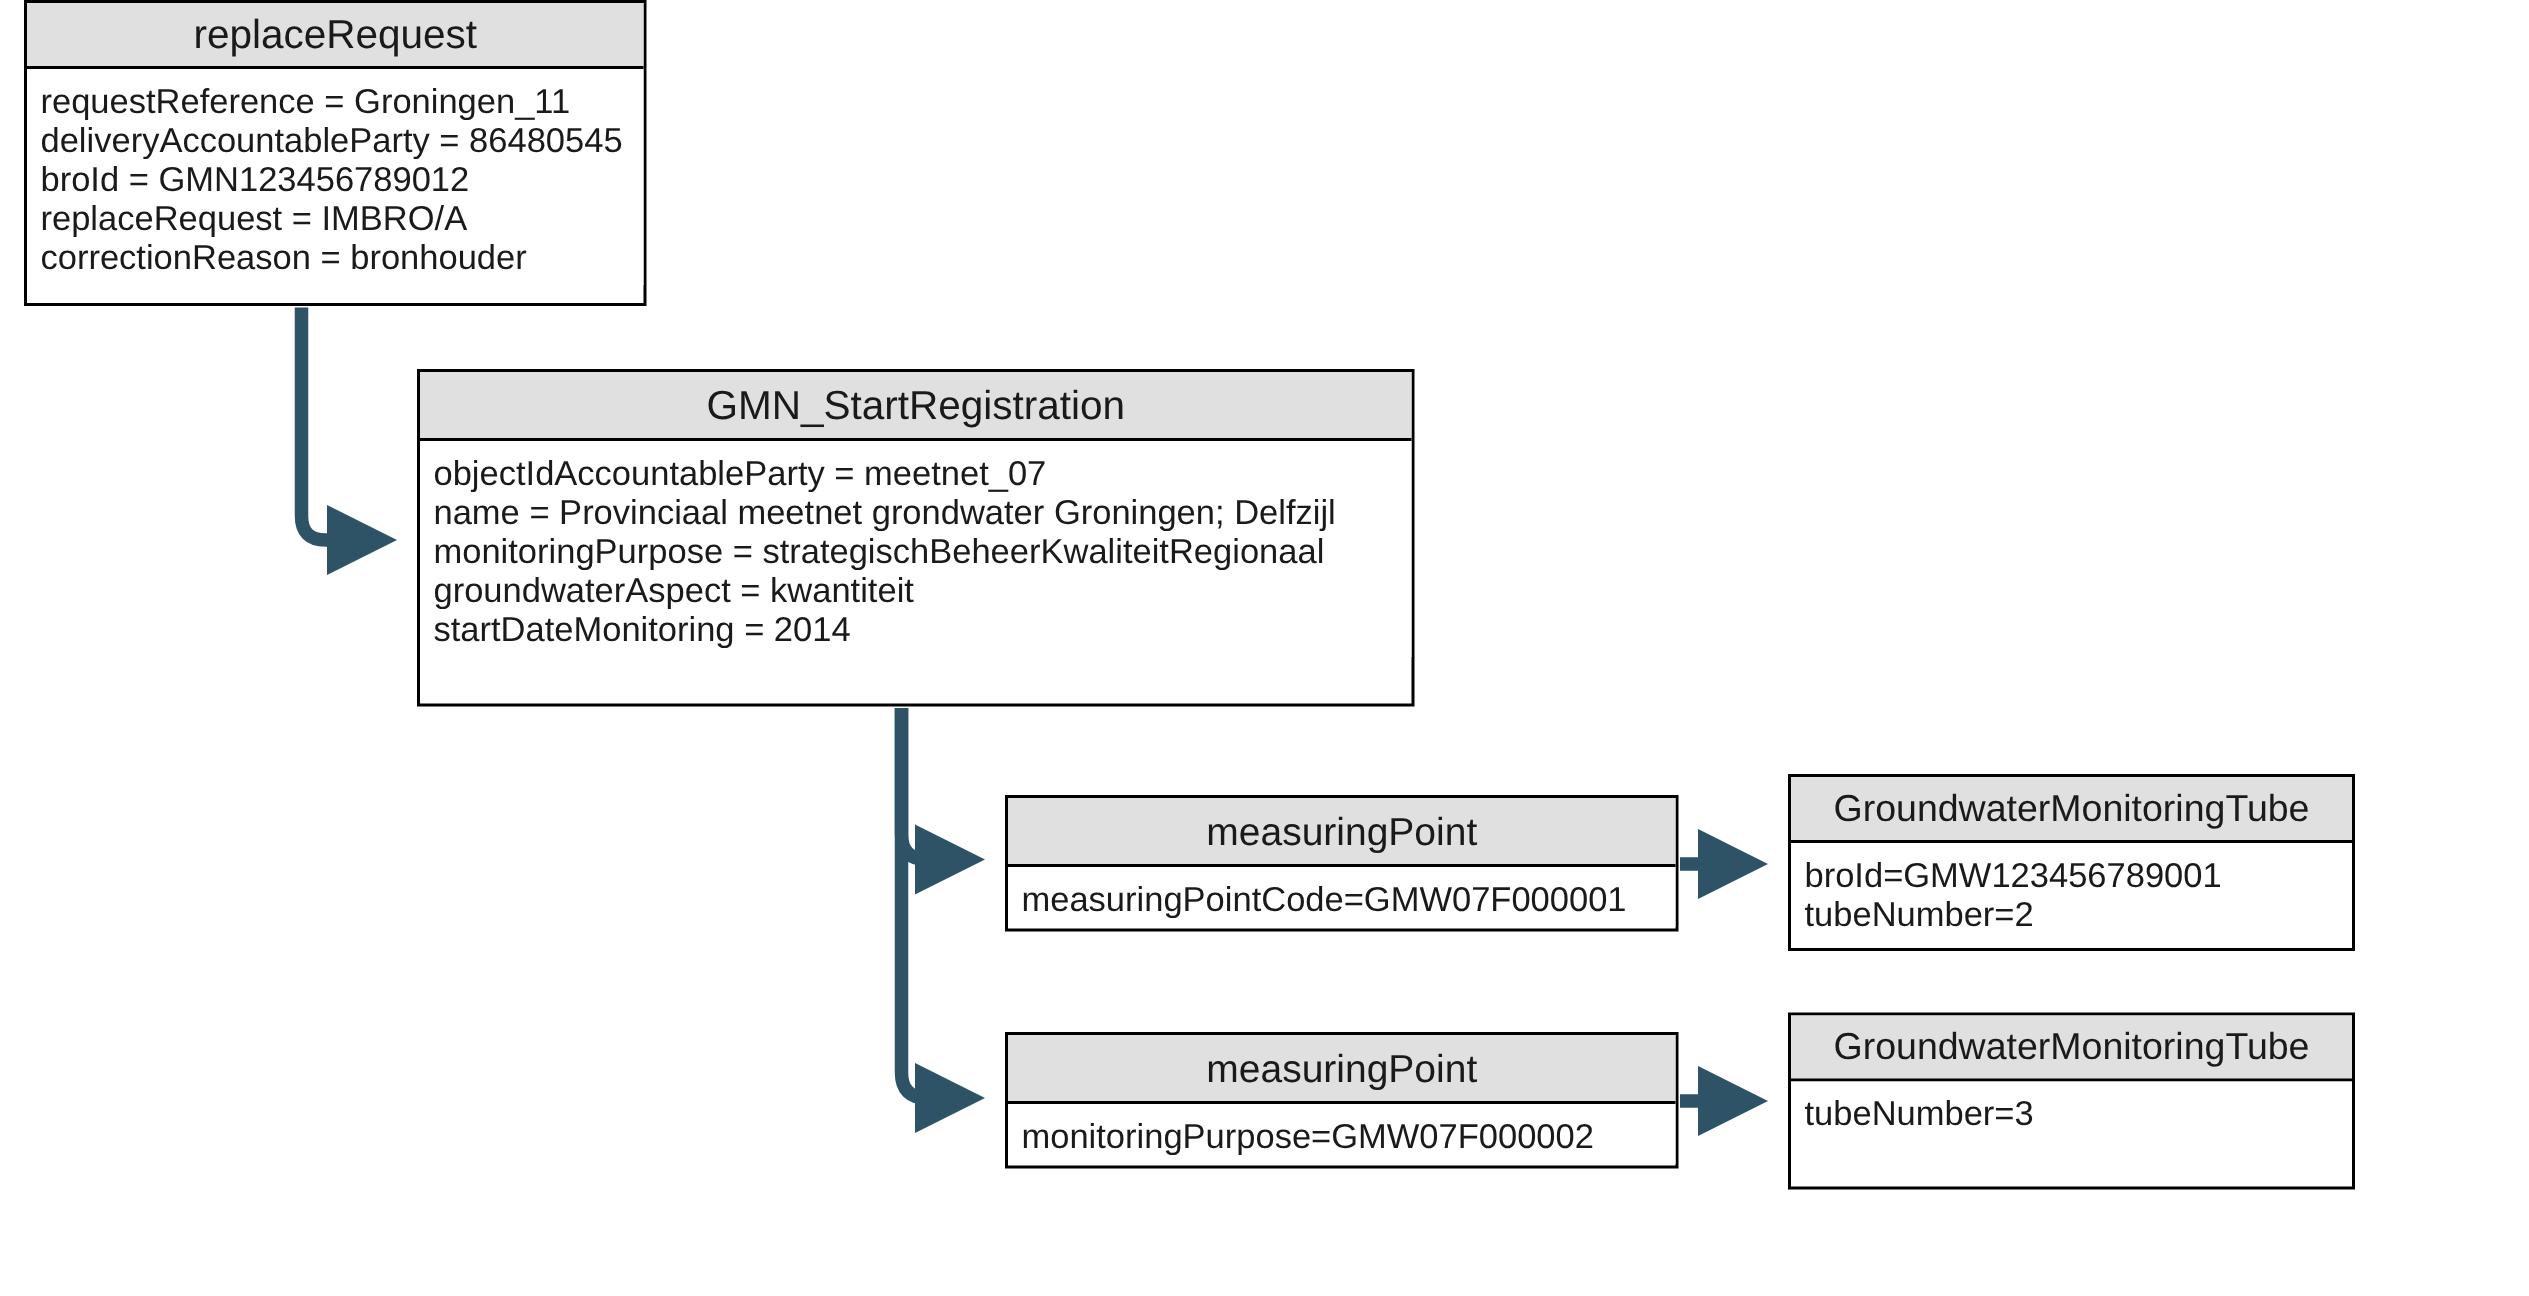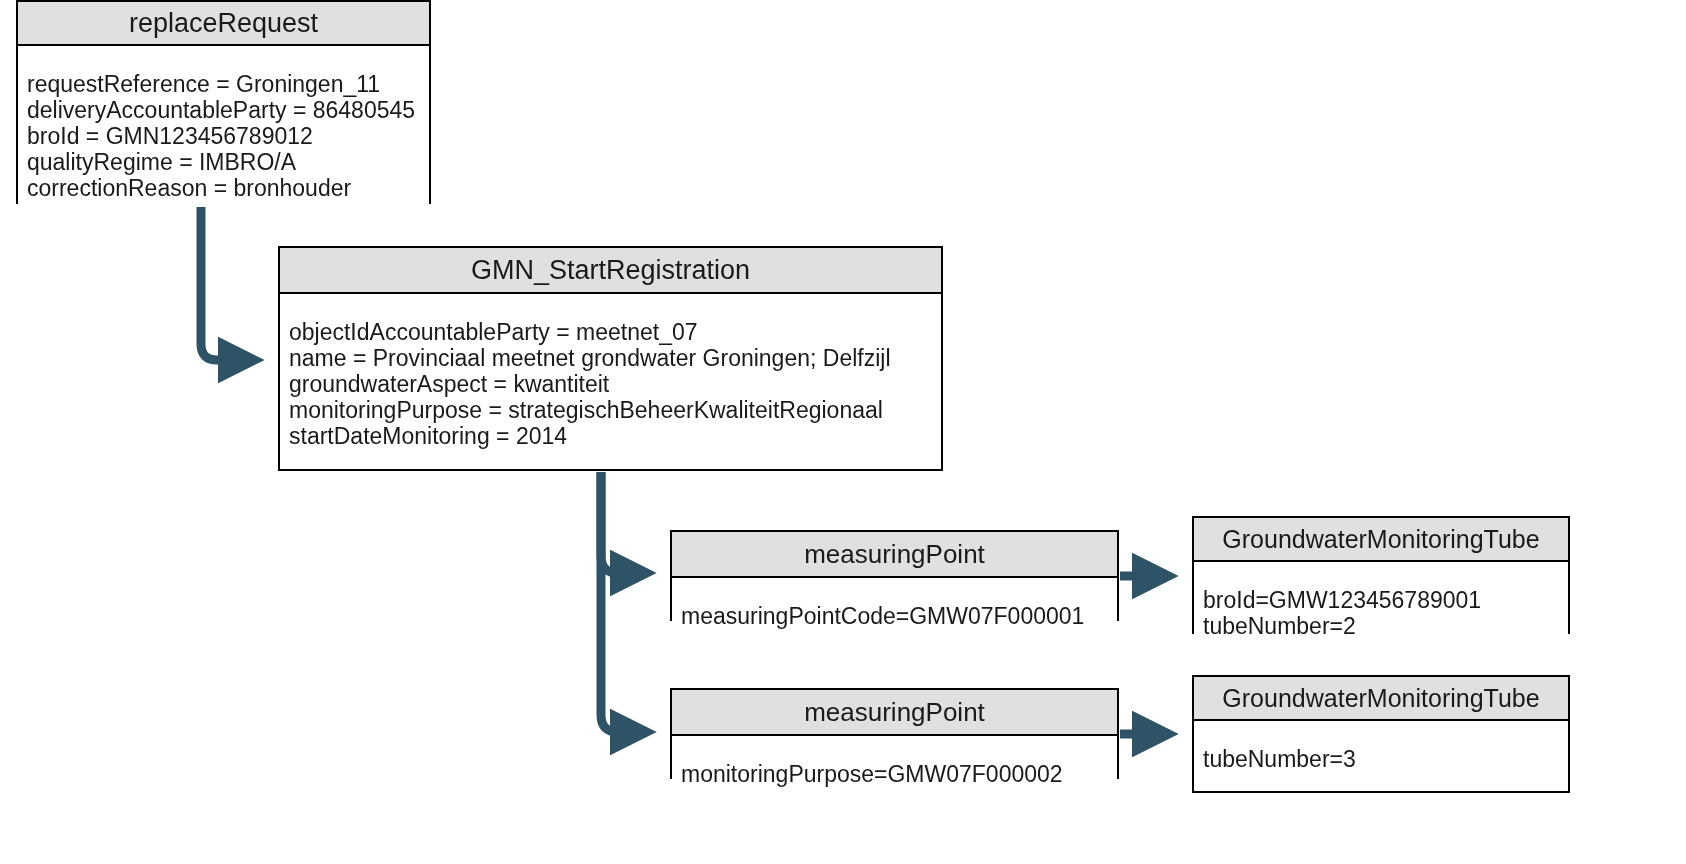--- a/index.html
+++ b/index.html
@@ -46,21 +46,21 @@
     font-size: 26px;
     line-height: 1.0;
     white-space: nowrap;
     overflow: hidden;
     display: flex;
     align-items: center;
     justify-content: center;
   }
   .node-body {
     box-sizing: border-box;
-    padding: 25px 9px 6px 9px;
+    padding: 8px 9px 6px 9px;
     background: #ffffff;
   }
   .attr {
     color: #1a1a1a;
     font-size: 23px;
     line-height: 26px;
     white-space: nowrap;
     overflow: hidden;
   }
 
@@ -113,32 +113,32 @@
       <path d="M 1120 734 L 1167 734" fill="none" stroke="#2e5266" stroke-width="9" stroke-linecap="butt" marker-end="url(#arrowhead)"></path>
     </g>
   </svg>
 
   <div class="node" id="node-replace-request">
     <div class="node-header">replaceRequest</div>
     <div class="node-body">
       <div class="attr">requestReference = Groningen_11</div>
       <div class="attr">deliveryAccountableParty = 86480545</div>
       <div class="attr">broId = GMN123456789012</div>
-      <div class="attr">qualityRegime = IMBRO/A</div>
+      <div class="attr">replaceRequest = IMBRO/A</div>
       <div class="attr">correctionReason = bronhouder</div>
     </div>
   </div>
 
   <div class="node" id="node-gmn-startregistration">
     <div class="node-header">GMN_StartRegistration</div>
     <div class="node-body">
       <div class="attr">objectIdAccountableParty = meetnet_07</div>
       <div class="attr">name = Provinciaal meetnet grondwater Groningen; Delfzijl</div>
+      <div class="attr">monitoringPurpose = strategischBeheerKwaliteitRegionaal</div>
       <div class="attr">groundwaterAspect = kwantiteit</div>
-      <div class="attr">monitoringPurpose = strategischBeheerKwaliteitRegionaal</div>
       <div class="attr">startDateMonitoring = 2014</div>
     </div>
   </div>
 
   <div class="node" id="node-measuring-point-1">
     <div class="node-header">measuringPoint</div>
     <div class="node-body">
       <div class="attr">measuringPointCode=GMW07F000001</div>
     </div>
   </div>

